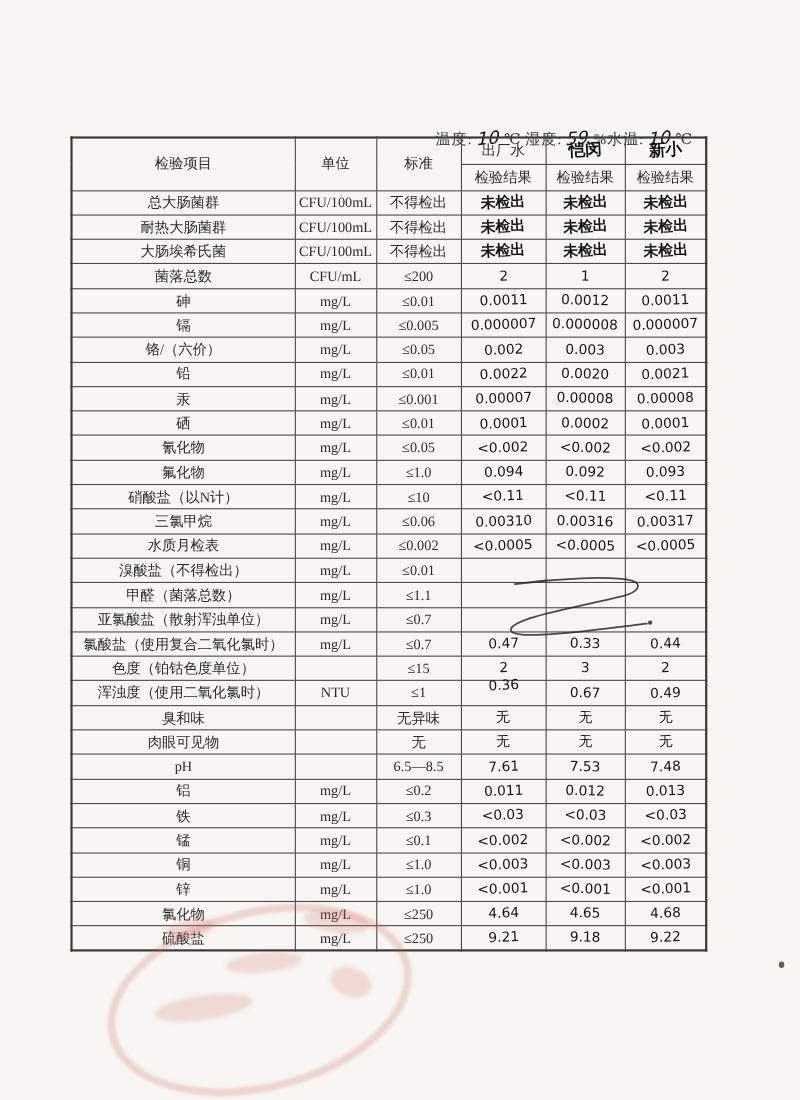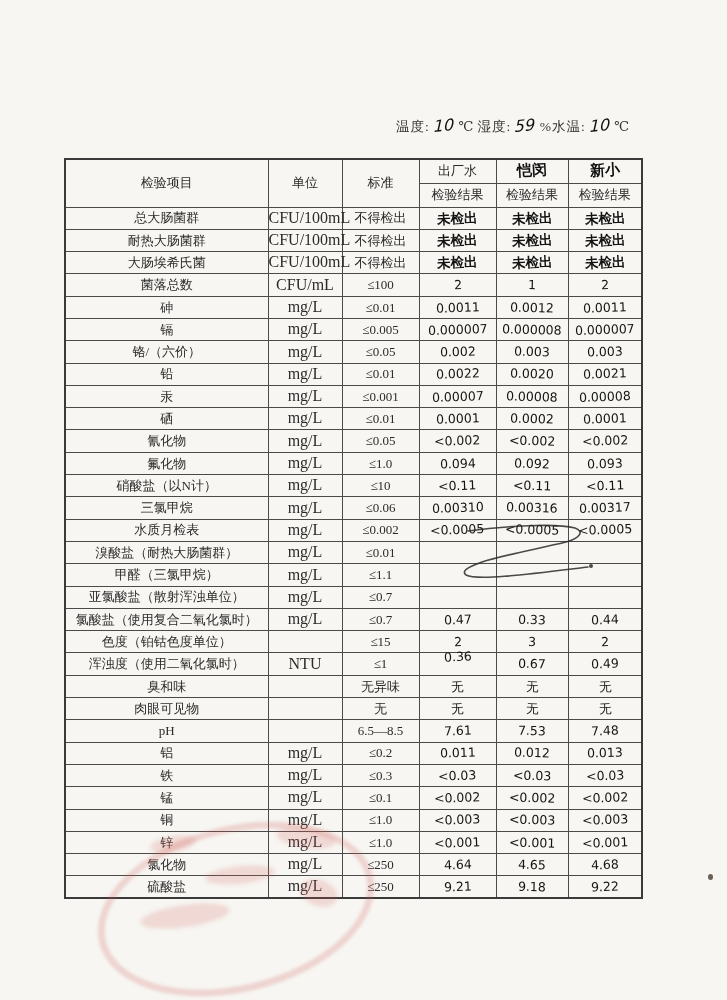--- a/index.html
+++ b/index.html
@@ -21,27 +21,27 @@
     position:absolute;left:396px;top:116px;width:320px;
     font-size:13.5px;color:#333;white-space:nowrap;
   }
   .meta .lbl{letter-spacing:1px;}
   .hwv{
     font-family:"DejaVu Sans",sans-serif;font-size:16px;color:#121212;
     display:inline-block;transform:rotate(-6deg) skewX(-8deg);
     font-style:italic;margin:0 4px;
   }
   
-  .table-wrap{position:absolute;left:64px;top:158px;width:577px;}
+  .table-wrap{position:absolute;left:64px;top:124px;width:577px;}
   table{border-collapse:collapse;table-layout:fixed;width:577px;border:2px solid #3a3a3a;}
   td{border:1px solid #4a4a4a;text-align:center;vertical-align:middle;
      padding:0;line-height:1.05;font-size:13px;color:#2b2b2b;overflow:visible;white-space:nowrap;}
   thead tr{height:24px;}
   tbody tr{height:22.3px;padding-left:27px;}
-  .unit{font-size:16px;}
+  .unit{font-size:13px;}
   .hw{font-family:"DejaVu Sans",sans-serif;color:#141414;}
   .hw span{display:inline-block;font-size:12.5px;}
   tbody td.hw:nth-child(even) span{transform:rotate(-2deg);}
   tbody td.hw:nth-child(odd) span{transform:rotate(1.5deg);}
   tbody tr:nth-child(-n+3) td.hw span{font-size:13.5px;font-weight:600;transform:rotate(-3deg);}
   
   tbody tr:nth-child(21) td:nth-child(4) span{transform:translateY(-7px) rotate(-3deg);}
   .site-hw{font-family:"DejaVu Sans",sans-serif;font-size:15px;font-weight:600;color:#101010;
            display:inline-block;transform:rotate(-3deg);}
   
@@ -117,21 +117,21 @@
       <td><span>大肠埃希氏菌</span></td>
       <td class="unit"><span>CFU/100mL</span></td>
       <td><span>不得检出</span></td>
       <td class="hw"><span>未检出</span></td>
       <td class="hw"><span>未检出</span></td>
       <td class="hw"><span>未检出</span></td>
     </tr>
           <tr>
       <td><span>菌落总数</span></td>
       <td class="unit"><span>CFU/mL</span></td>
-      <td><span>≤100</span></td>
+      <td><span>≤200</span></td>
       <td class="hw"><span>2</span></td>
       <td class="hw"><span>1</span></td>
       <td class="hw"><span>2</span></td>
     </tr>
           <tr>
       <td><span>砷</span></td>
       <td class="unit"><span>mg/L</span></td>
       <td><span>≤0.01</span></td>
       <td class="hw"><span>0.0011</span></td>
       <td class="hw"><span>0.0012</span></td>
@@ -211,29 +211,29 @@
     </tr>
           <tr>
       <td><span>水质月检表</span></td>
       <td class="unit"><span>mg/L</span></td>
       <td><span>≤0.002</span></td>
       <td class="hw"><span>&lt;0.0005</span></td>
       <td class="hw"><span>&lt;0.0005</span></td>
       <td class="hw"><span>&lt;0.0005</span></td>
     </tr>
           <tr>
-      <td><span>溴酸盐（耐热大肠菌群）</span></td>
+      <td><span>溴酸盐（不得检出）</span></td>
       <td class="unit"><span>mg/L</span></td>
       <td><span>≤0.01</span></td>
       <td class="hw"><span></span></td>
       <td class="hw"><span></span></td>
       <td class="hw"><span></span></td>
     </tr>
           <tr>
-      <td><span>甲醛（三氯甲烷）</span></td>
+      <td><span>甲醛（菌落总数）</span></td>
       <td class="unit"><span>mg/L</span></td>
       <td><span>≤1.1</span></td>
       <td class="hw"><span></span></td>
       <td class="hw"><span></span></td>
       <td class="hw"><span></span></td>
     </tr>
           <tr>
       <td><span>亚氯酸盐（散射浑浊单位）</span></td>
       <td class="unit"><span>mg/L</span></td>
       <td><span>≤0.7</span></td>

